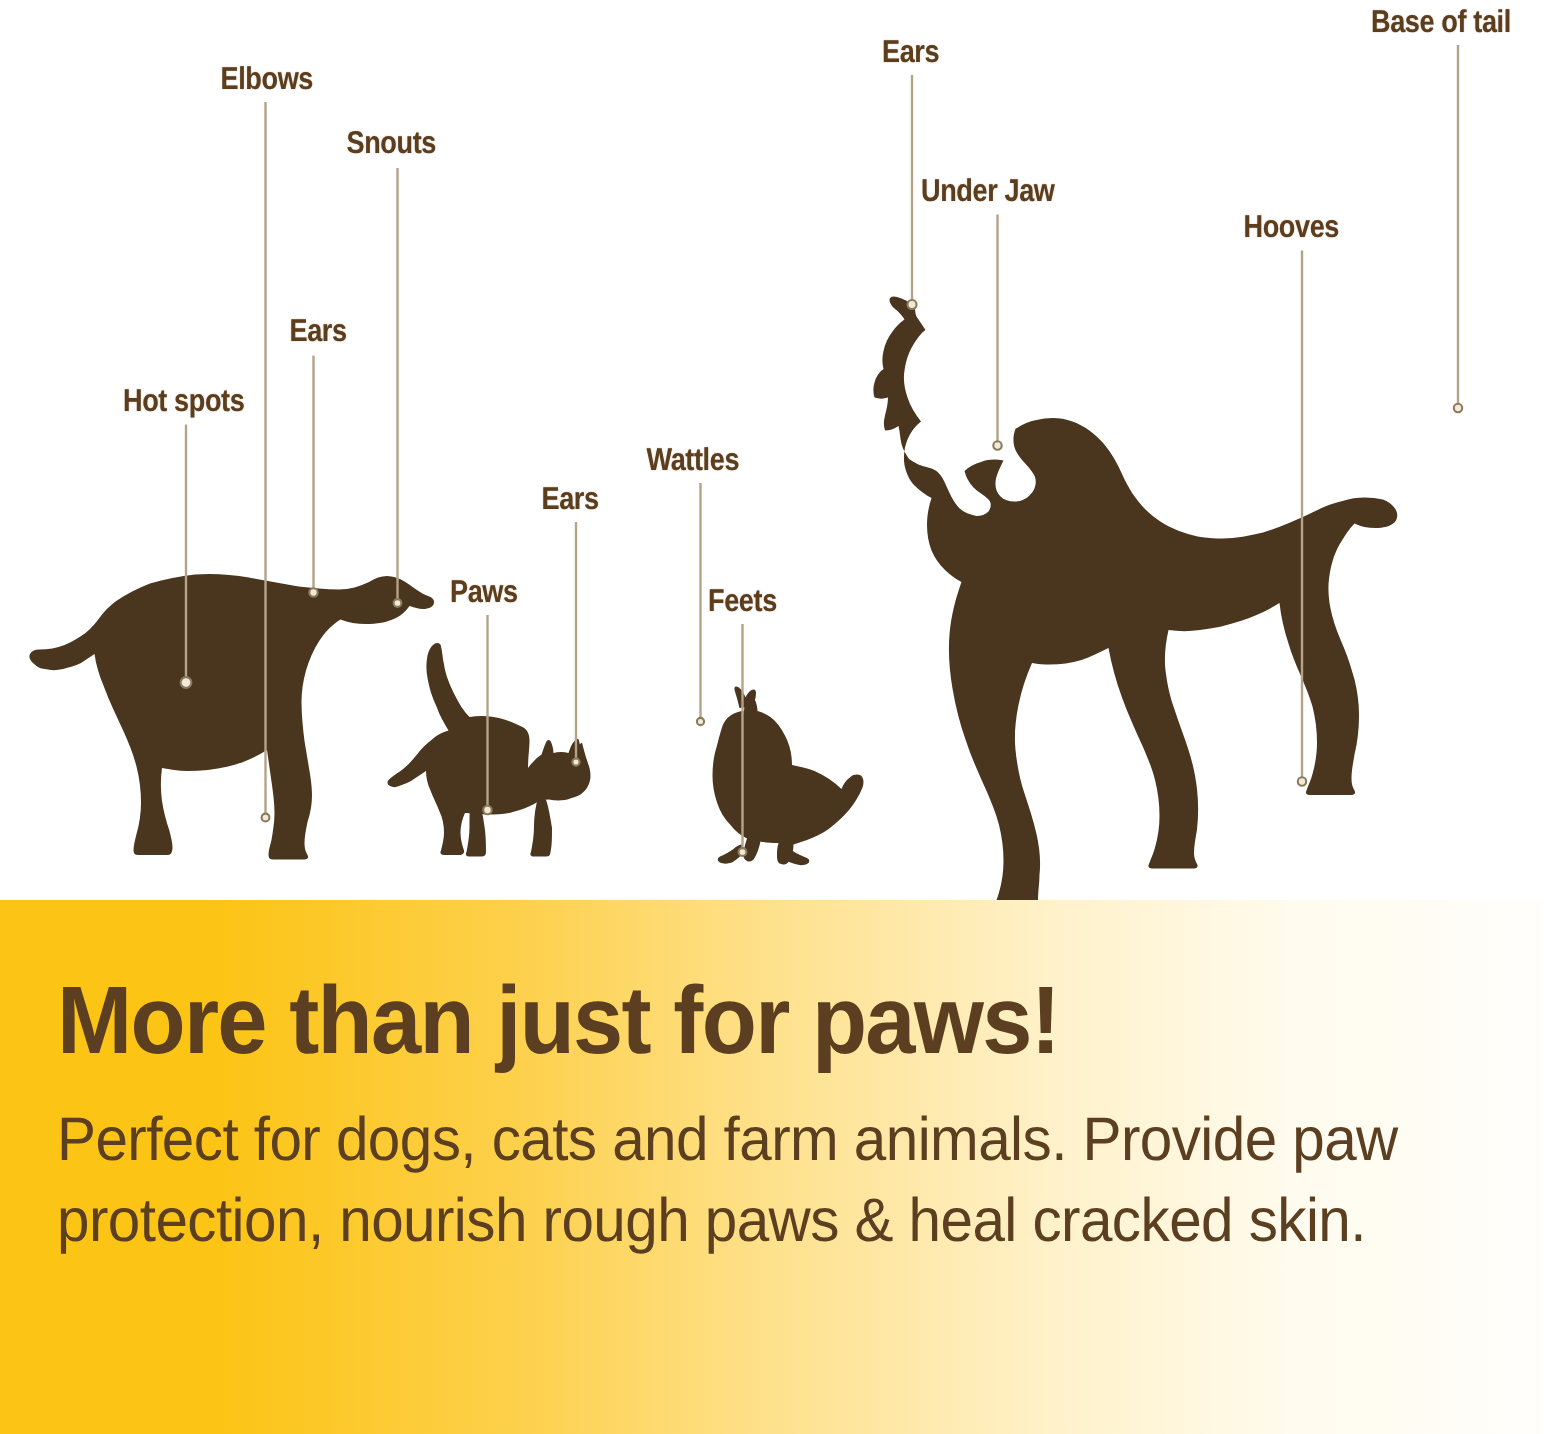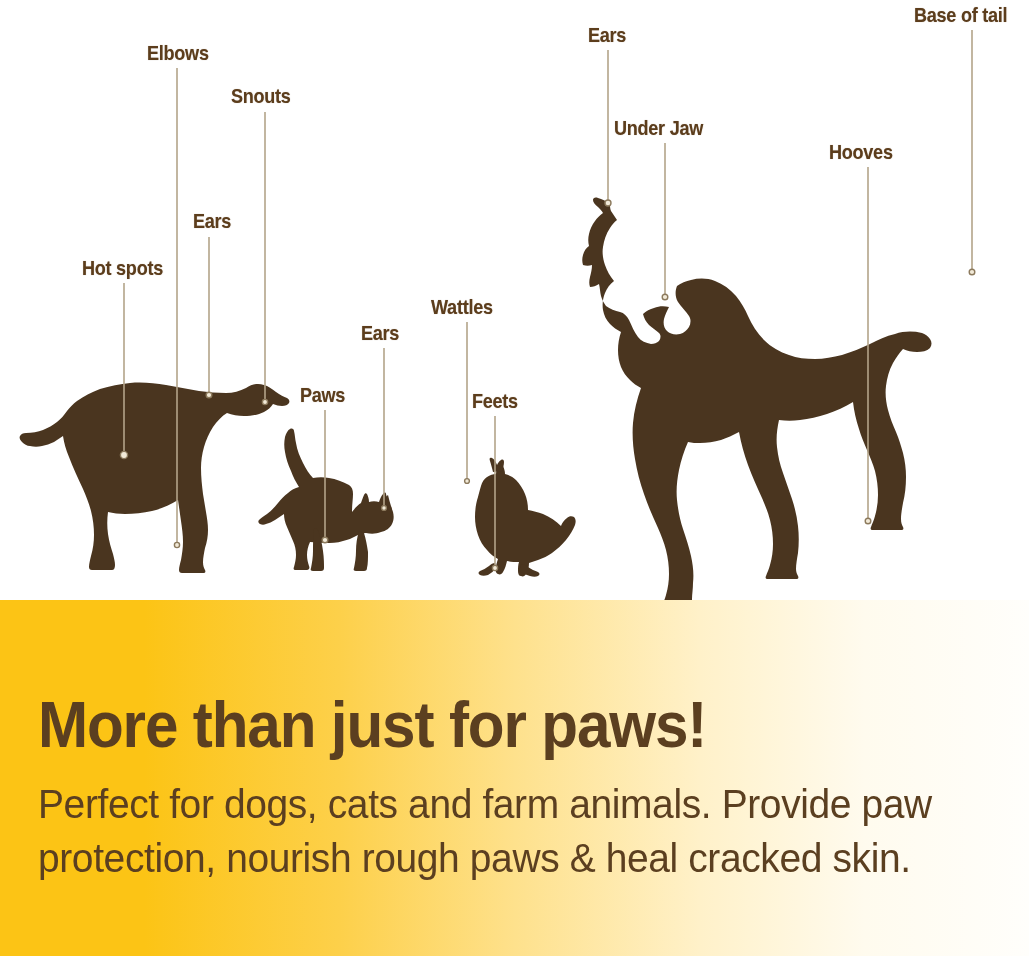--- a/index.html
+++ b/index.html
@@ -35,21 +35,21 @@
     background:linear-gradient(to right,
         #fcc415 0%,
         #fcc415 14%,
         #fdd04a 33%,
         #fee18c 50%,
         #fff1c9 68%,
         #fffbee 84%,
         #fffefb 100%);
     overflow:hidden;
   }
-  #banner-inner{position:absolute;left:38px;top:48px;right:40px;margin-top:45px;}
+  #banner-inner{position:absolute;left:38px;top:48px;right:40px;}
   #headline{
     font-family:"Liberation Sans Narrow","Liberation Sans",sans-serif;
     font-weight:bold;
     font-size:64px;
     line-height:1.02;
     color:#5b3f20;
     letter-spacing:-1.2px;
     margin:0 0 20px 0;
     white-space:nowrap;
     transform:scaleX(0.94);

